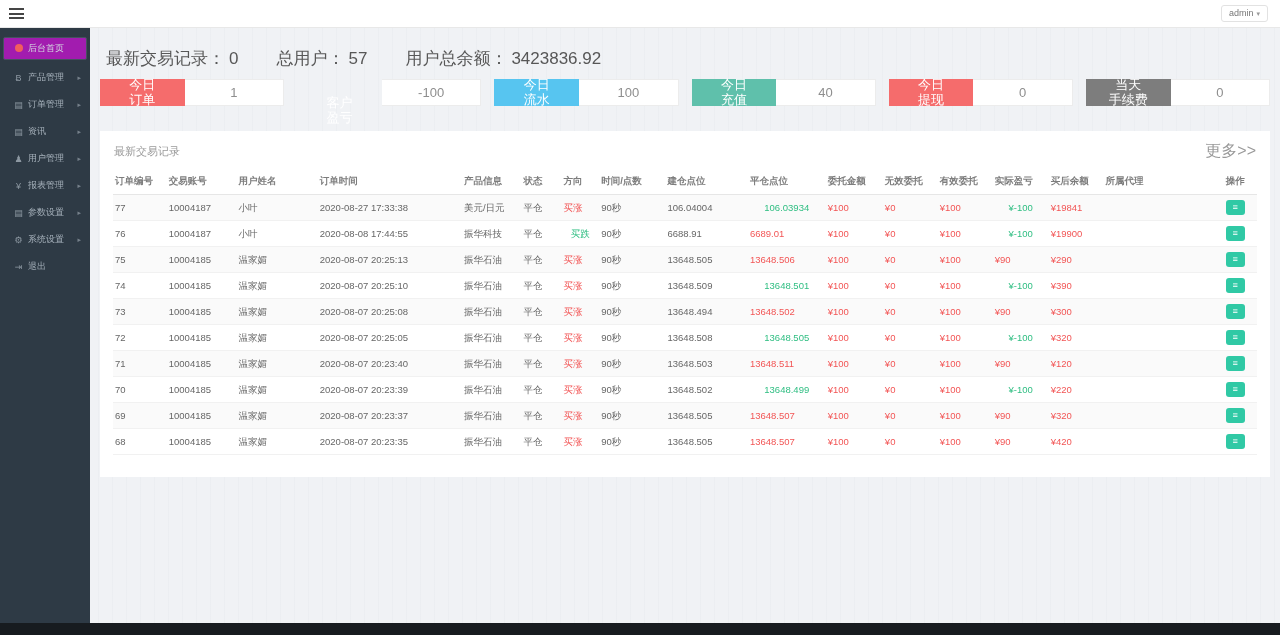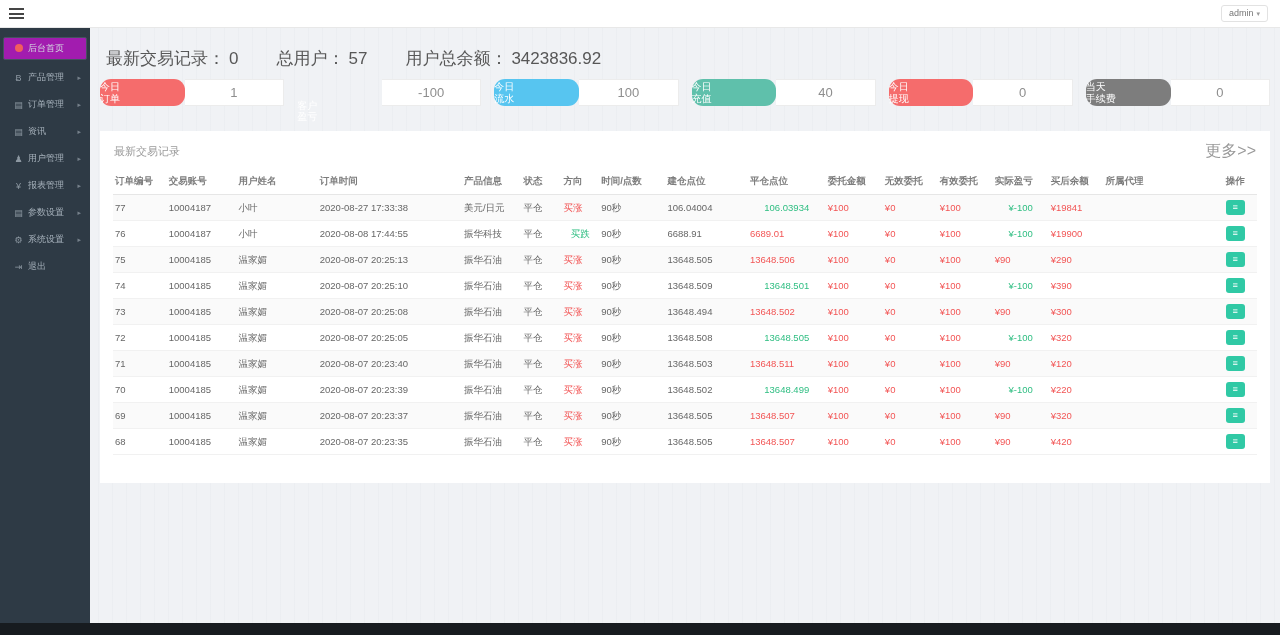--- a/index.html
+++ b/index.html
@@ -32,26 +32,26 @@
                         border-radius:50%; background:#f15e5e; }
   .sb-caret { margin-left:auto; font-size:7px; color:#76818b; }
   
   .main { position:absolute; left:90px; top:28px; right:0; bottom:12px; padding:0 10px; }
   .summary { margin:19px 0 0 6px; font-size:17px; color:#575757; }
   .sum-item { margin-right:38px; }
   .sum-value { margin-left:4px; }
   .cards { display:flex; gap:13px; margin-top:9px; }
   .card { flex:1; display:flex; height:27px; }
   .card-label { width:46%; color:#fff; display:flex; flex-direction:column;
-                align-items:flex-start; justify-content:center; font-size:10px; line-height:1.15;border-radius:11px; }
+                align-items:center; justify-content:center; font-size:13px; line-height:1.15; }
   .card-value { flex:1; background:#fff; border:1px solid #ececec; border-left:none;
                 display:flex; align-items:center; justify-content:center;
                 font-size:13px; color:#8e8e8e; }
   
-  .panel { background:#fff; margin-top:25px; padding:7px 13px 28px; }
+  .panel { background:#fff; margin-top:25px; padding:7px 13px 22px; }
   .panel-head { display:flex; justify-content:space-between; align-items:center;
                 padding:3px 1px 7px; }
   .panel-title { color:#9a9a9a; font-size:11px; }
   .more-link { color:#999; font-size:16px; text-decoration:none; cursor:pointer; }
   table { width:100%; border-collapse:collapse; table-layout:fixed; }
   th { text-align:left; font-size:9.5px; font-weight:bold; color:#7d7d7d;
        padding:6px 2px; border-bottom:1px solid #e6e6e6; white-space:nowrap; overflow:hidden; }
   td { font-size:9.5px; color:#666; padding:5px 2px; line-height:11px;
        border-bottom:1px solid #f1f1f1; white-space:nowrap; overflow:hidden; }
   tbody tr:nth-child(odd) { background:#fafafa; }

